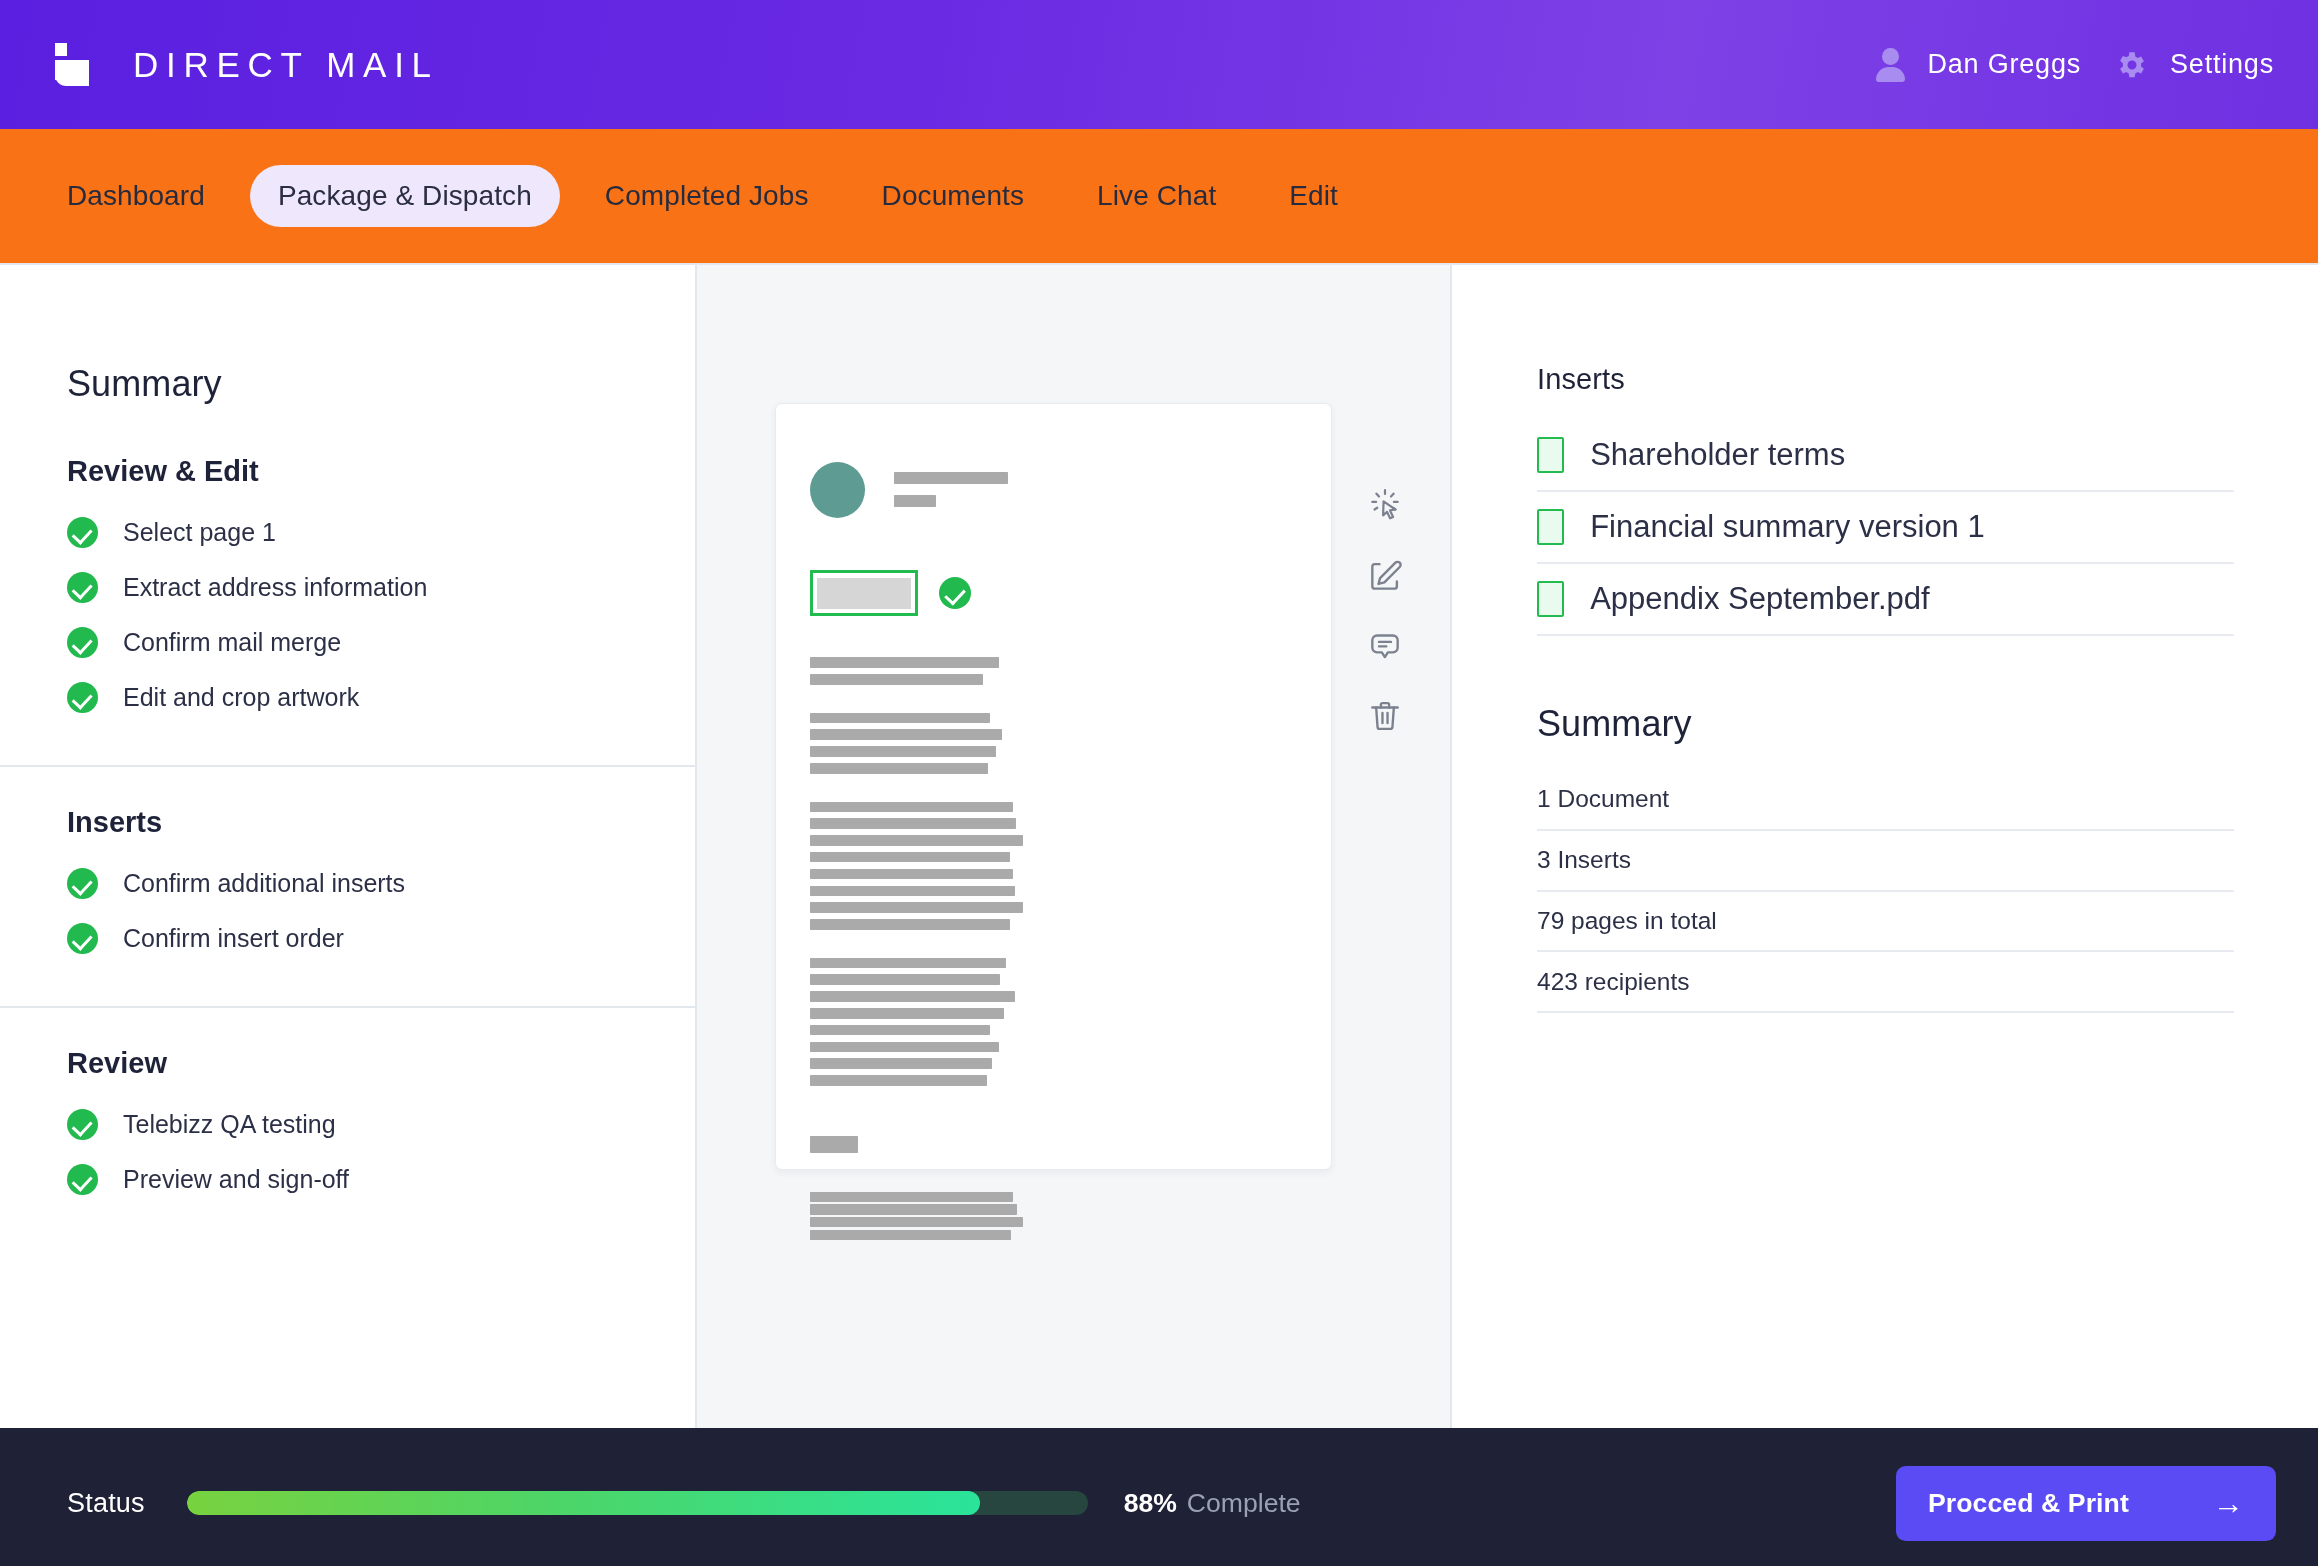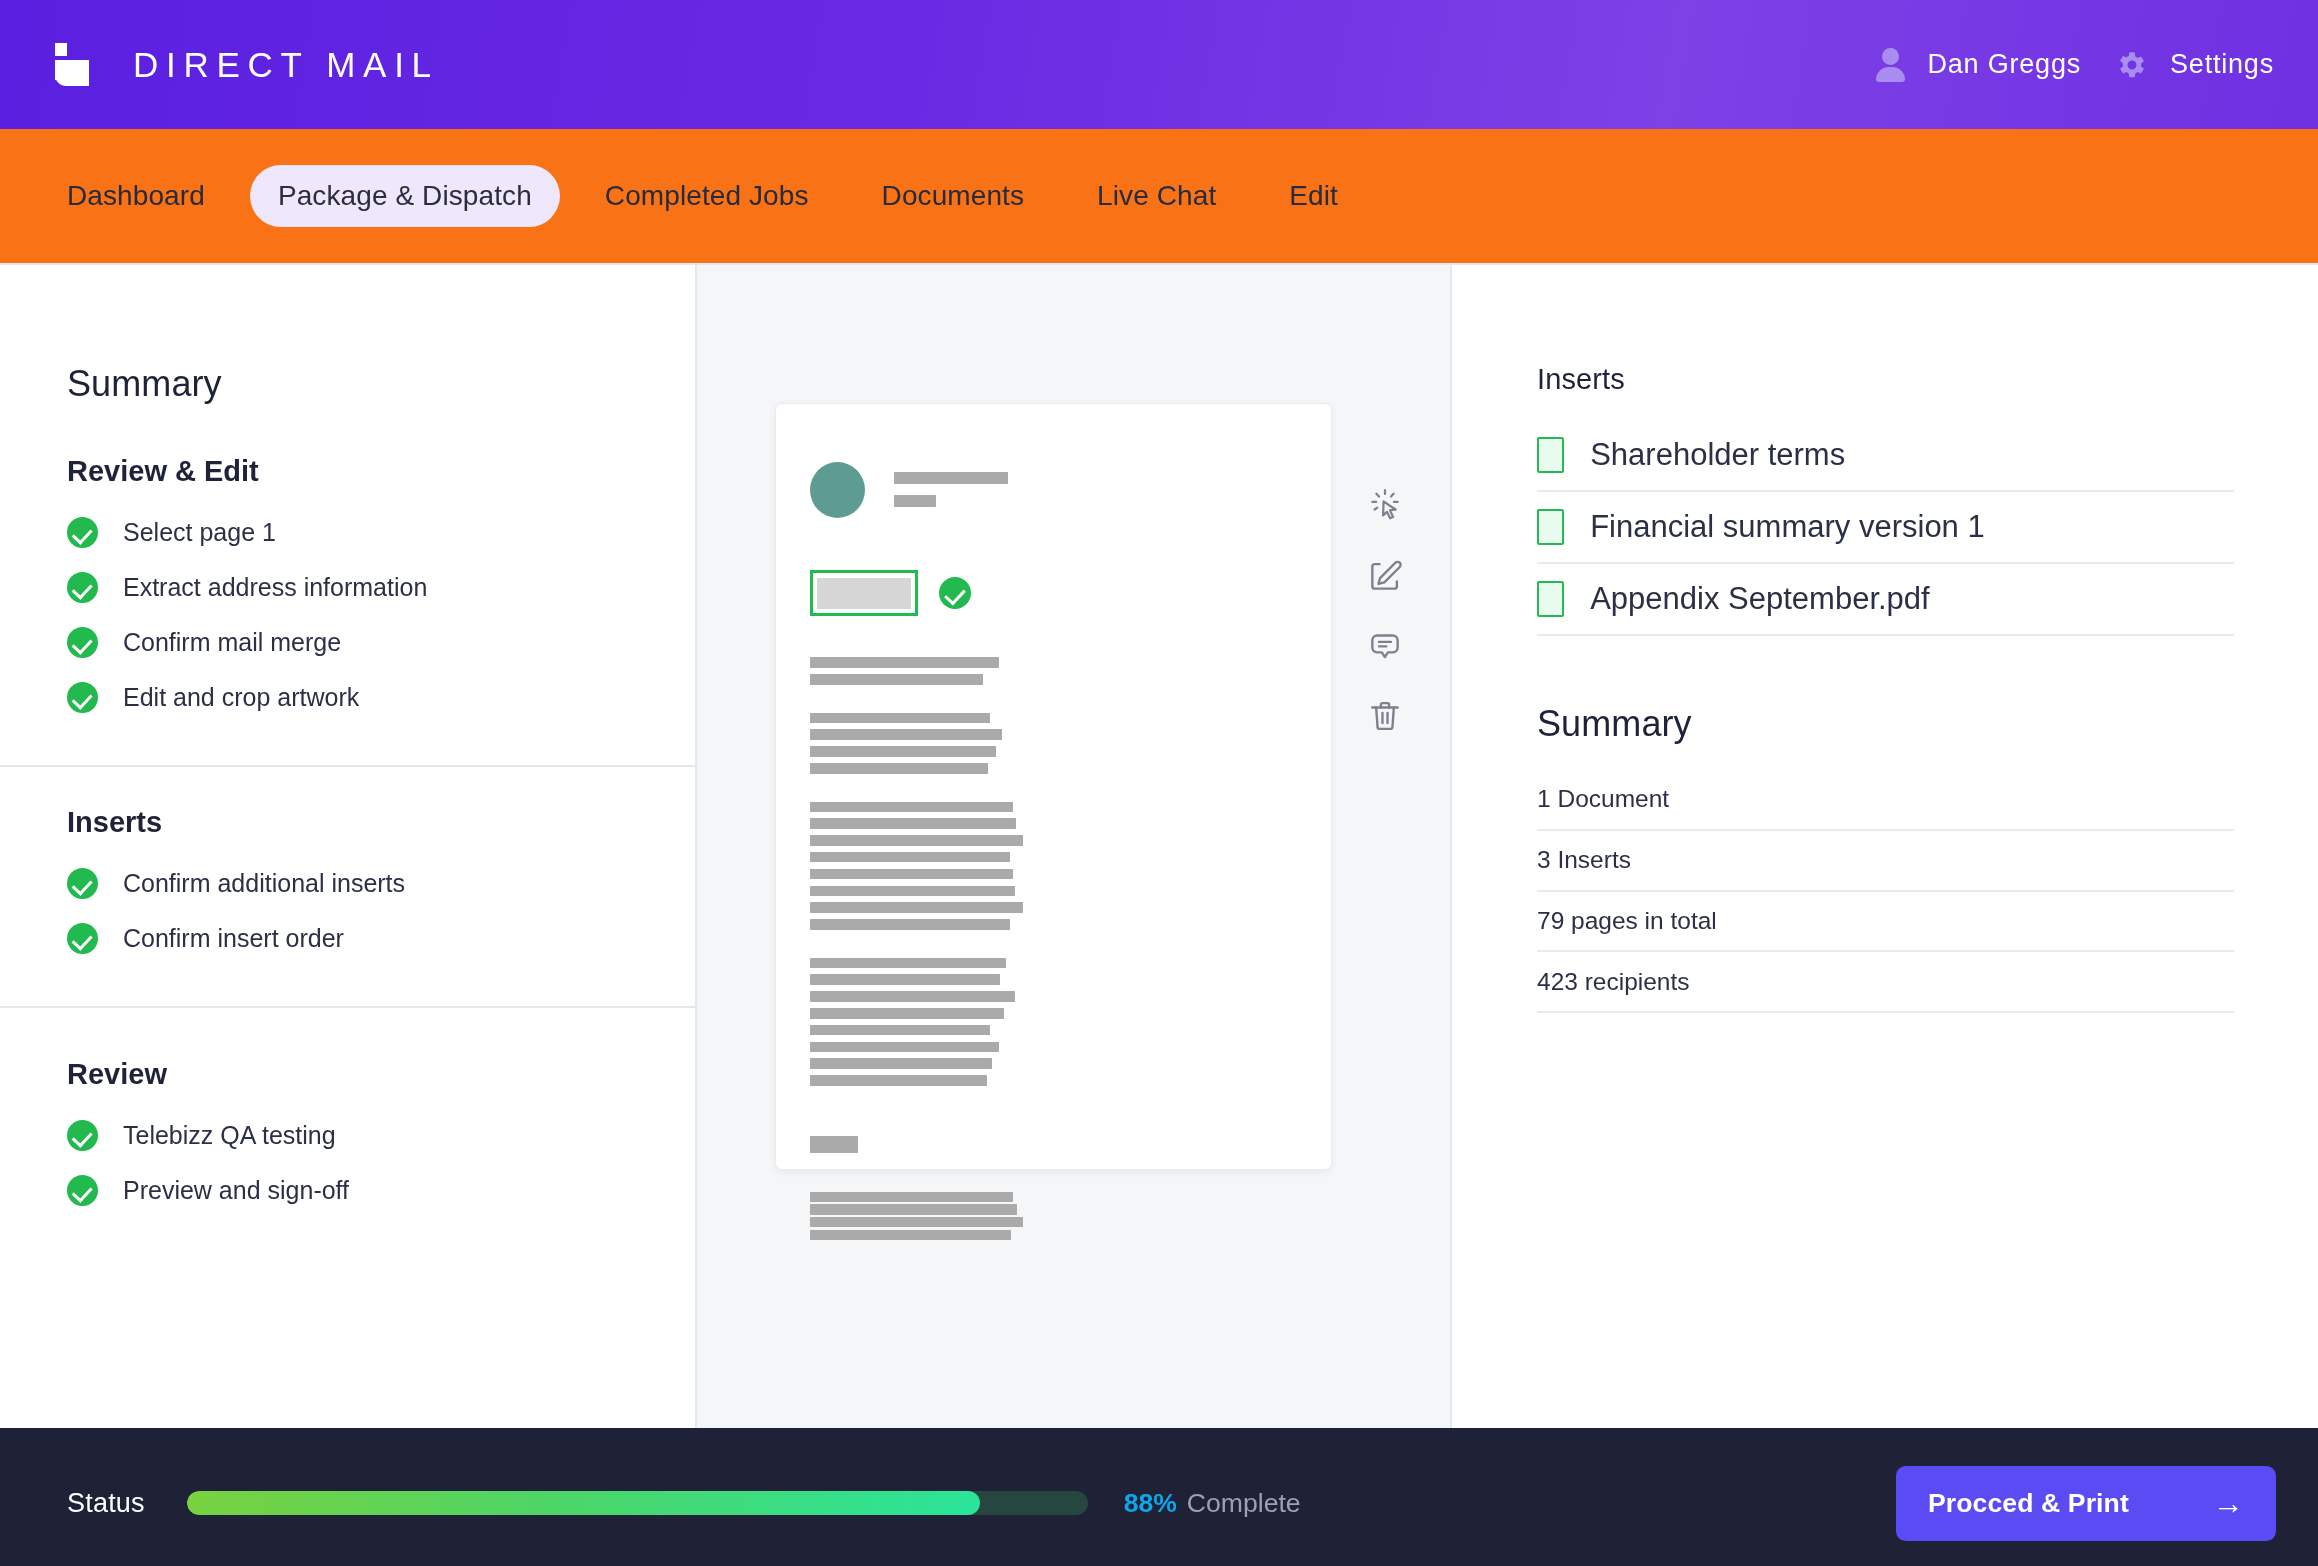--- a/index.html
+++ b/index.html
@@ -123,21 +123,21 @@
 
   
   .statusbar {
     height: 138px; flex: 0 0 138px; background: #1f2136;
     display: flex; align-items: center; padding: 12px 43px 0 67px;
   }
   .status-label { color: #ffffff; font-size: 27px; letter-spacing: 0.2px; }
   .progress-wrap { margin-left: 42px; width: 901px; height: 24px; background: #26463f; border-radius: 14px; overflow: hidden; }
   .progress-fill { height: 100%; border-radius: 14px; background: linear-gradient(90deg,#78d23f 0%, #4ed566 45%, #2ae49a 100%); }
   .progress-text { margin-left: 36px; font-size: 26.6px; color: #9aa0b5; white-space: nowrap; }
-  .progress-text b { color: #0ea5e9; font-weight: 700; }
+  .progress-text b { color: #ffffff; font-weight: 700; }
   .spacer { flex: 1 1 auto; }
   .proceed-btn {
     background: #5b4bf5; color: #ffffff; border: none; border-radius: 9.8px;
     height: 75px; padding: 0 32px; display: flex; align-items: center; gap: 84px;
     font-size: 26.6px; font-family: "Liberation Sans", sans-serif; font-weight: 700;
     cursor: pointer; letter-spacing: 0.1px;
   }
   .arrow-ico { font-size: 31px; line-height: 1; }
 </style>
 </head>
@@ -219,21 +219,21 @@
           </div>
           <div class="sb-li">
             <span class="check-circle"></span>
             <span class="sb-li-label">Confirm insert order</span>
           </div>
         </div>
         <div class="sb-gap"></div>
       </div>
       <div class="divider"></div>
       <div class="sb-block">
-        <div class="sb-section-head" style="margin-top:50px">Review</div>
+        <div class="sb-section-head" style="margin-top:39px">Review</div>
         <div class="sb-list">
           <div class="sb-li">
             <span class="check-circle"></span>
             <span class="sb-li-label">Telebizz QA testing</span>
           </div>
           <div class="sb-li">
             <span class="check-circle"></span>
             <span class="sb-li-label">Preview and sign-off</span>
           </div>
         </div>

